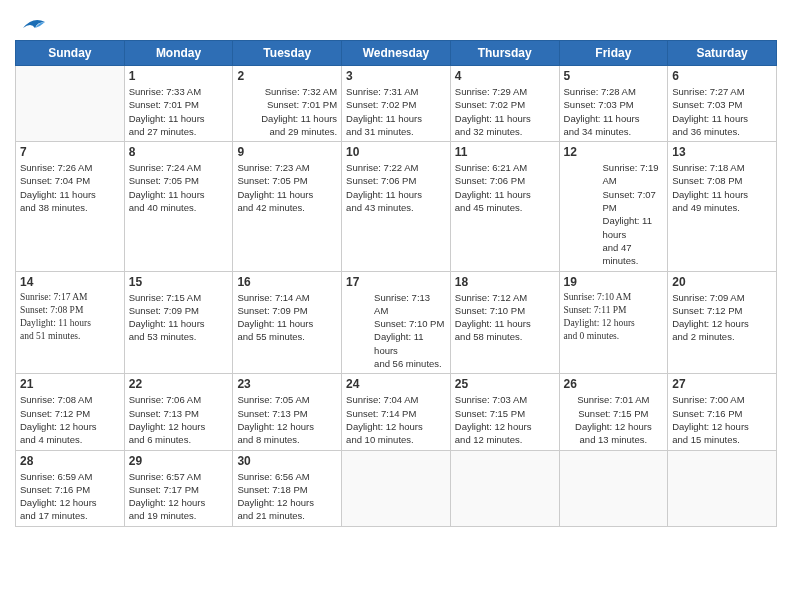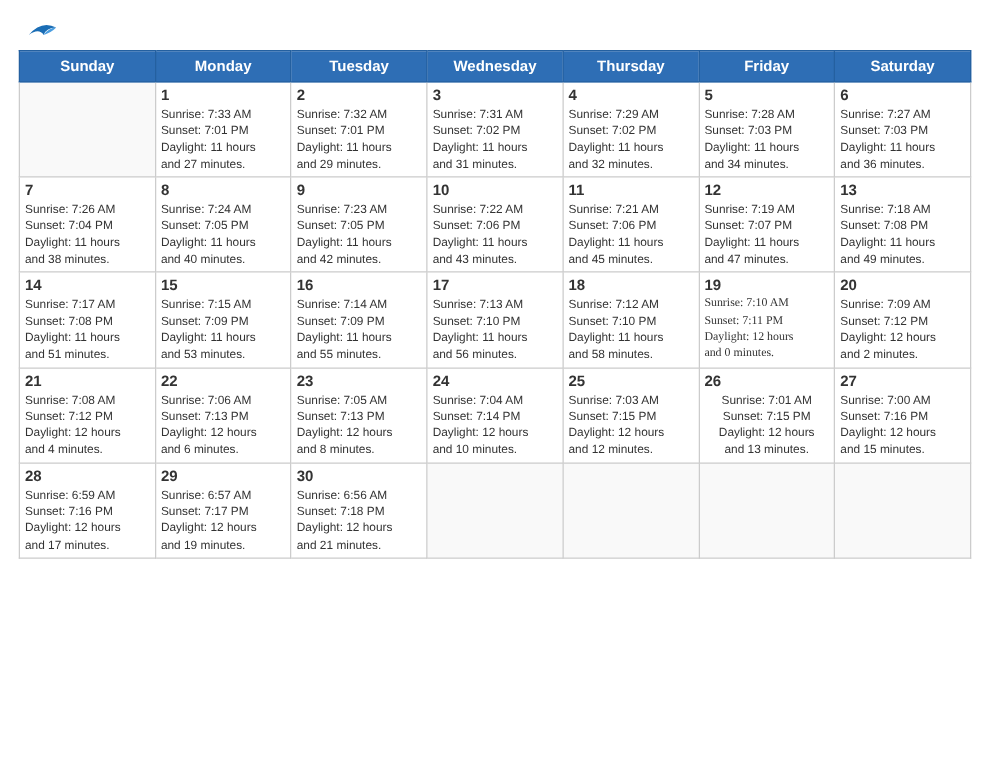--- a/index.html
+++ b/index.html
@@ -130,21 +130,21 @@
           <td class="empty"></td>
           <td>
             <span class="day-number">1</span>
             <div class="day-info" style="white-space: pre-line;">Sunrise: 7:33 AM
 Sunset: 7:01 PM
 Daylight: 11 hours
 and 27 minutes.</div>
           </td>
           <td>
             <span class="day-number">2</span>
-            <div class="day-info" style="white-space: pre-line;">Sunrise: 7:32 AM
+            <div class="day-info" style="white-space: pre-line; text-align: right;">Sunrise: 7:32 AM
 Sunset: 7:01 PM
 Daylight: 11 hours
 and 29 minutes.</div>
           </td>
           <td>
             <span class="day-number">3</span>
             <div class="day-info" style="white-space: pre-line;">Sunrise: 7:31 AM
 Sunset: 7:02 PM
 Daylight: 11 hours
 and 31 minutes.</div>
@@ -195,65 +195,65 @@
           </td>
           <td>
             <span class="day-number">10</span>
             <div class="day-info" style="white-space: pre-line;">Sunrise: 7:22 AM
 Sunset: 7:06 PM
 Daylight: 11 hours
 and 43 minutes.</div>
           </td>
           <td>
             <span class="day-number">11</span>
-            <div class="day-info" style="white-space: pre-line;">Sunrise: 7:21 AM
+            <div class="day-info" style="white-space: pre-line;">Sunrise: 6:21 AM
 Sunset: 7:06 PM
 Daylight: 11 hours
 and 45 minutes.</div>
           </td>
           <td>
             <span class="day-number">12</span>
-            <div class="day-info" style="white-space: pre-line;">Sunrise: 7:19 AM
+            <div class="day-info" style="white-space: pre-line; margin-left: 39px;">Sunrise: 7:19 AM
 Sunset: 7:07 PM
 Daylight: 11 hours
 and 47 minutes.</div>
           </td>
           <td>
             <span class="day-number">13</span>
             <div class="day-info" style="white-space: pre-line;">Sunrise: 7:18 AM
 Sunset: 7:08 PM
 Daylight: 11 hours
 and 49 minutes.</div>
           </td>
         </tr>
         <tr>
           <td>
             <span class="day-number">14</span>
-            <div class="day-info" style="white-space: pre-line;">Sunrise: 7:17 AM
+            <div class="day-info" style="white-space: pre-line; font-family: Liberation Serif, serif;">Sunrise: 7:17 AM
 Sunset: 7:08 PM
 Daylight: 11 hours
 and 51 minutes.</div>
           </td>
           <td>
             <span class="day-number">15</span>
             <div class="day-info" style="white-space: pre-line;">Sunrise: 7:15 AM
 Sunset: 7:09 PM
 Daylight: 11 hours
 and 53 minutes.</div>
           </td>
           <td>
             <span class="day-number">16</span>
             <div class="day-info" style="white-space: pre-line;">Sunrise: 7:14 AM
 Sunset: 7:09 PM
 Daylight: 11 hours
 and 55 minutes.</div>
           </td>
           <td>
             <span class="day-number">17</span>
-            <div class="day-info" style="white-space: pre-line;">Sunrise: 7:13 AM
+            <div class="day-info" style="white-space: pre-line; margin-left: 28px;">Sunrise: 7:13 AM
 Sunset: 7:10 PM
 Daylight: 11 hours
 and 56 minutes.</div>
           </td>
           <td>
             <span class="day-number">18</span>
             <div class="day-info" style="white-space: pre-line;">Sunrise: 7:12 AM
 Sunset: 7:10 PM
 Daylight: 11 hours
 and 58 minutes.</div>

